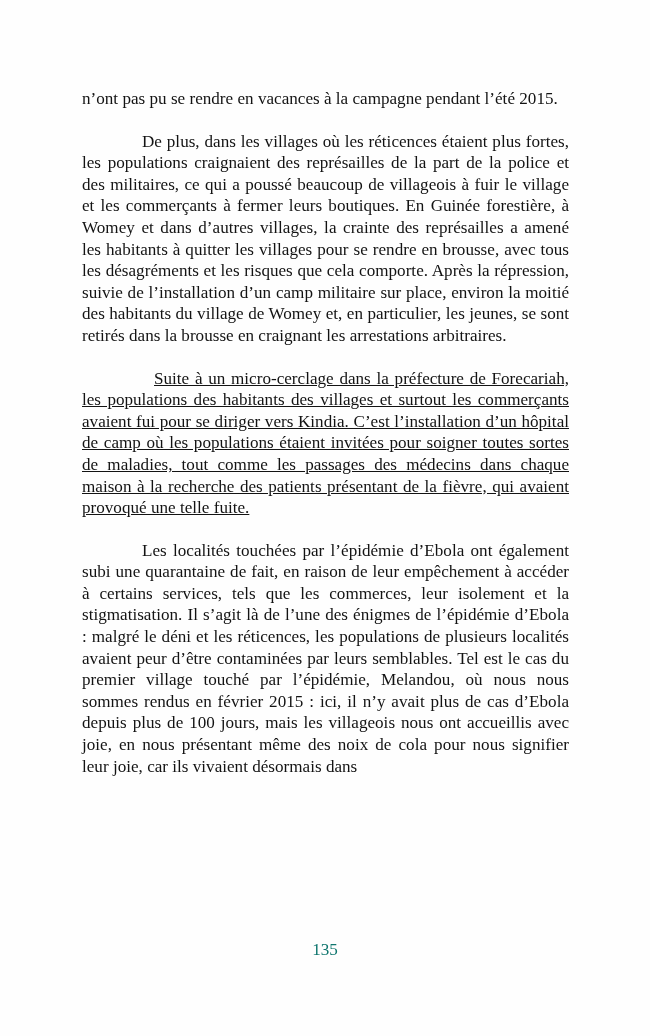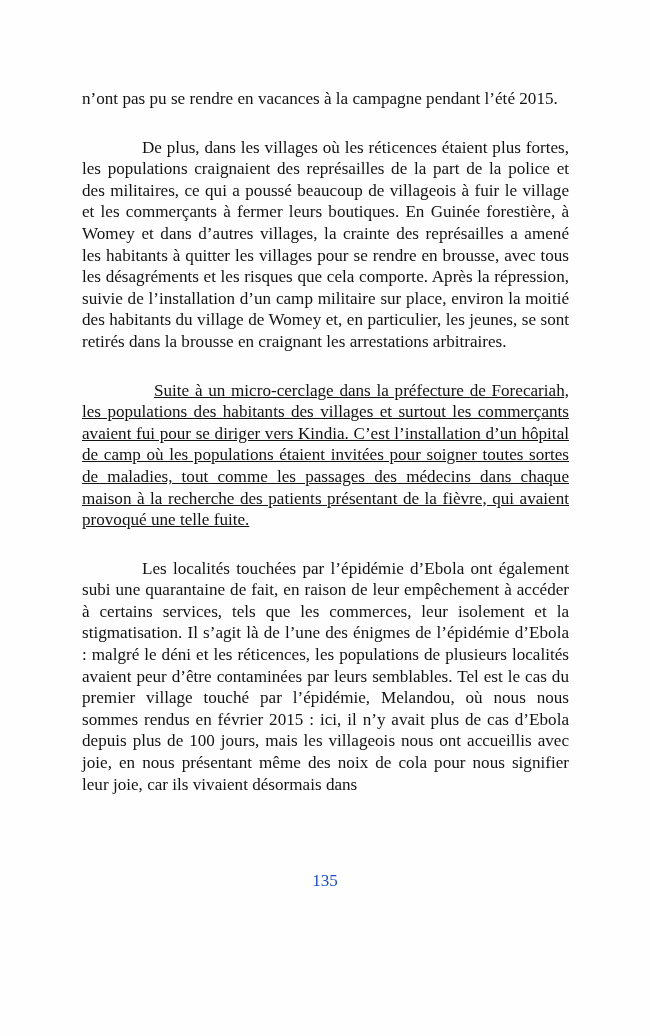--- a/index.html
+++ b/index.html
@@ -54,32 +54,32 @@
   }
 
   
   p.indent-wide {
     text-indent: 72px;
     text-decoration: underline;
   }
 
   
   p.gap {
-    margin-top: 27px;
+    margin-top: 21px;
   }
 
   .page-number {
     position: absolute;
-    top: 870px;
+    top: 939px;
     left: 0;
     width: 650px;
     text-align: center;
     font-size: 17.1px;
     line-height: 21.6px;
-    color: #1d4ed8;
+    color: #0f766e;
     font-family: "Liberation Serif", "DejaVu Serif", serif;
   }
 </style>
 </head>
 <body>
 
 <div class="page">
 
   <div class="text-block">
 

